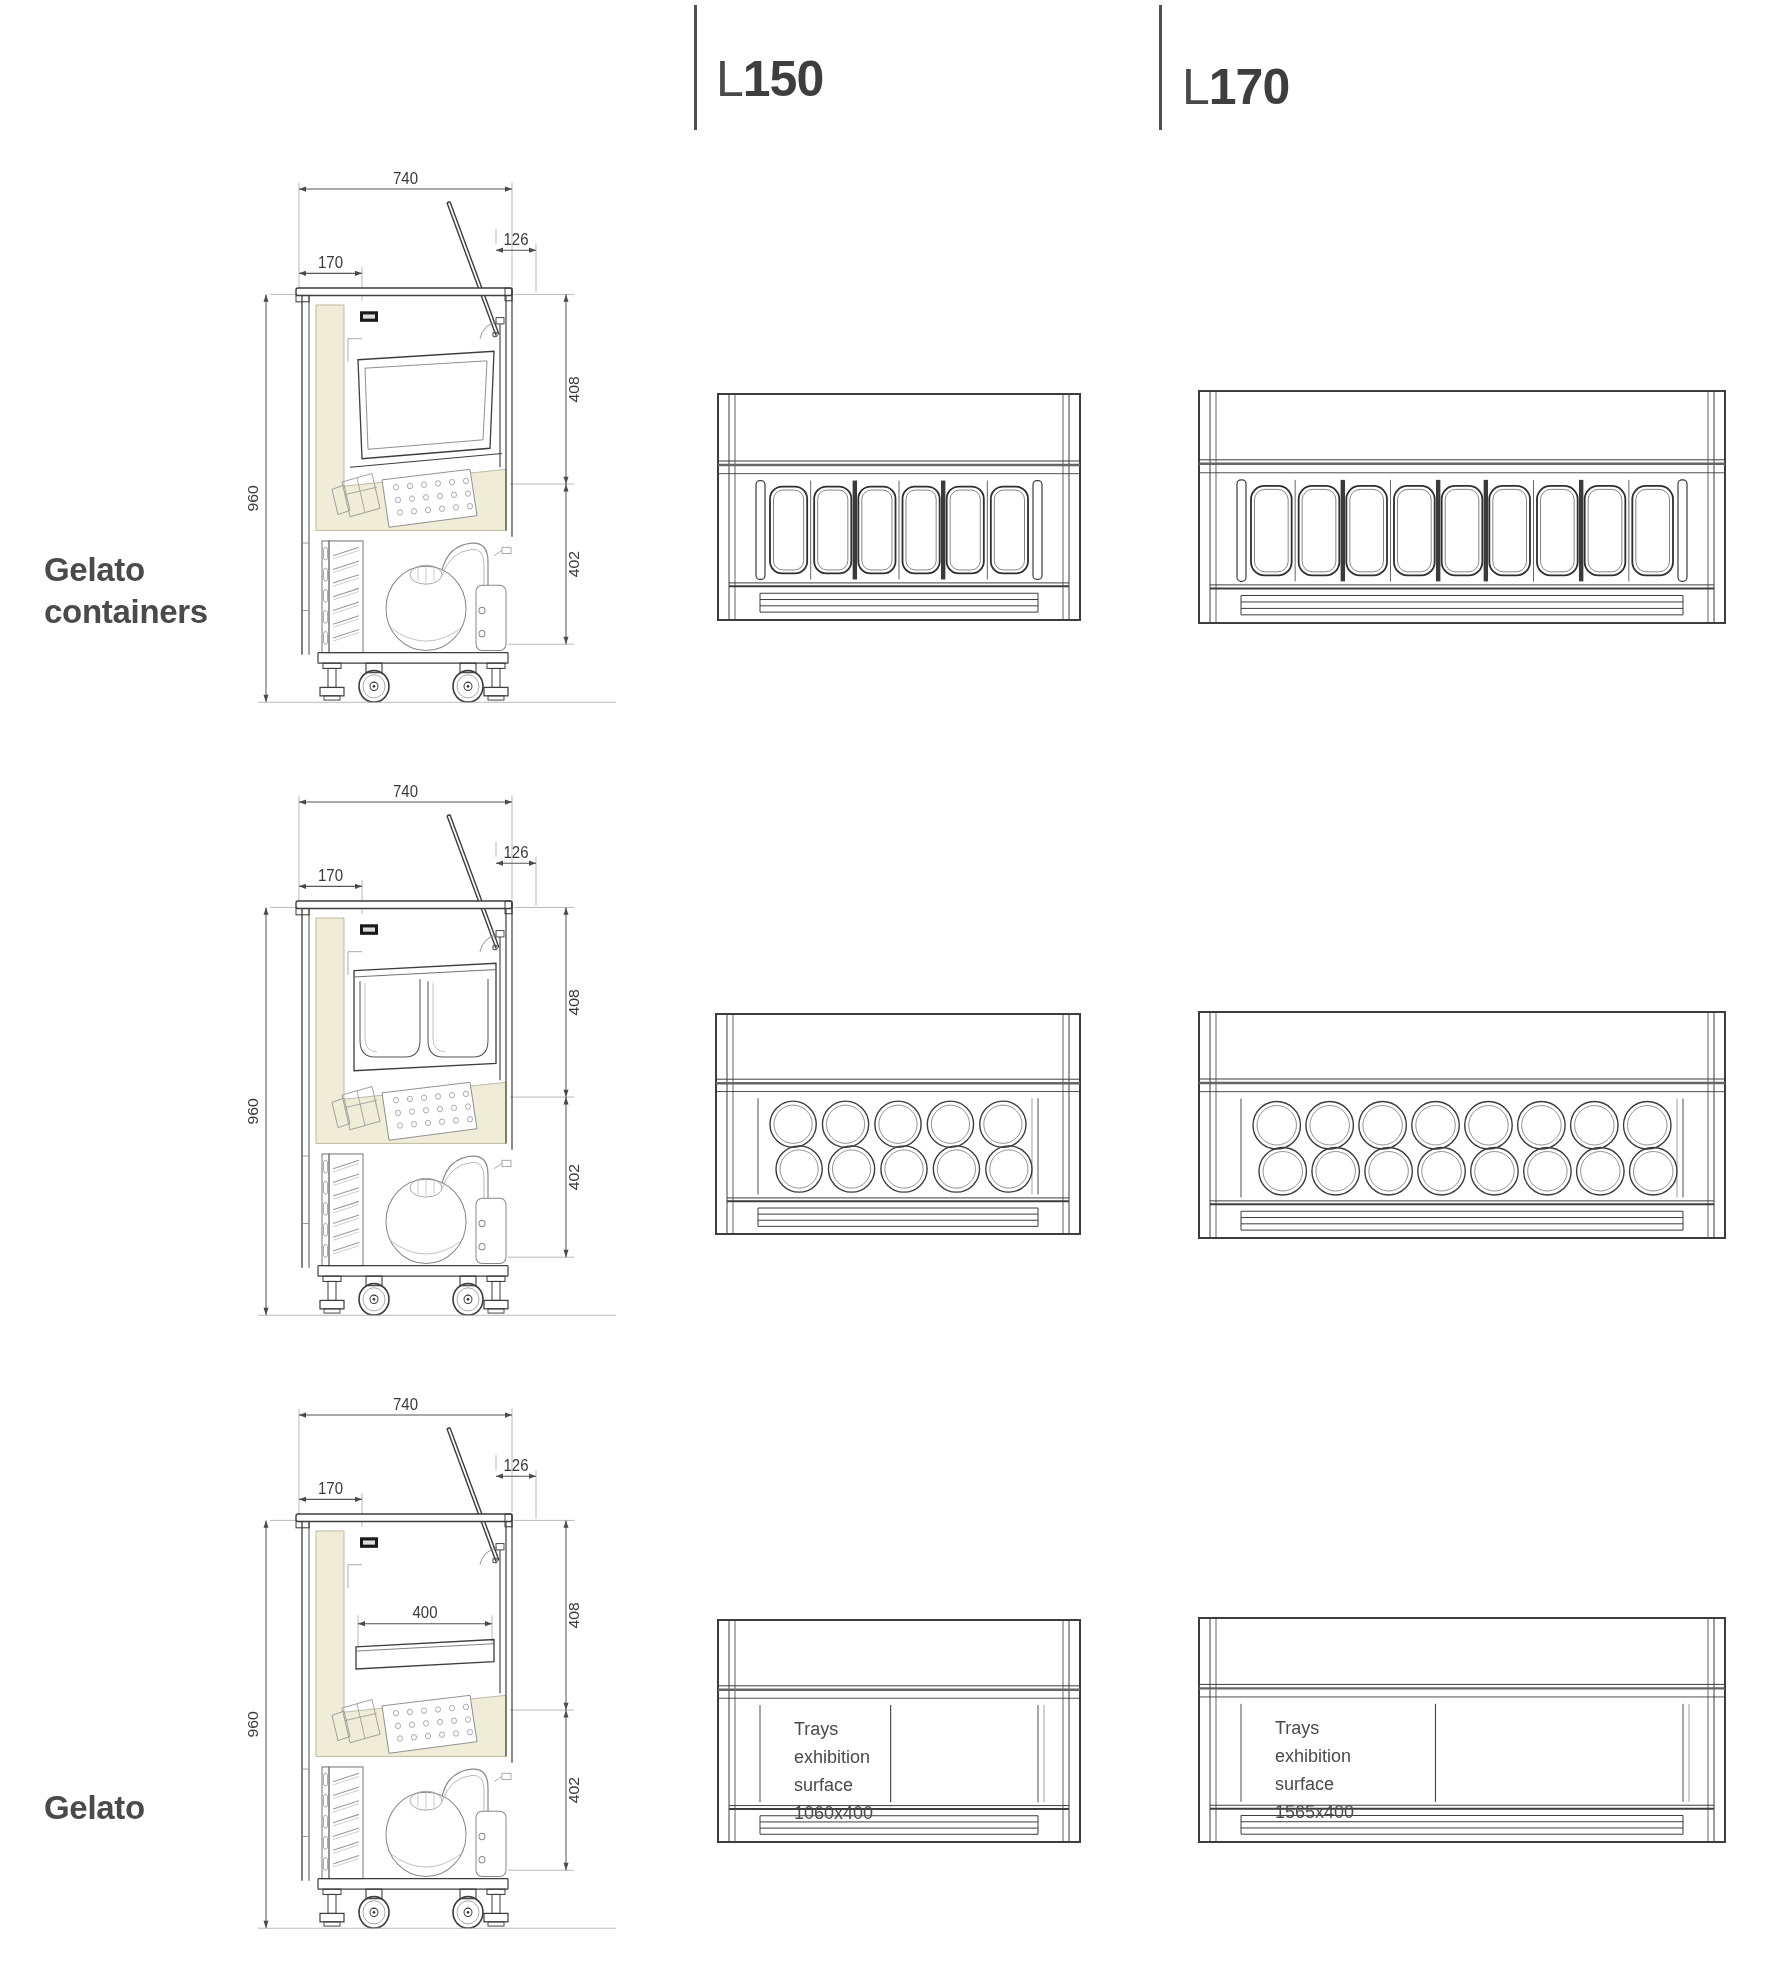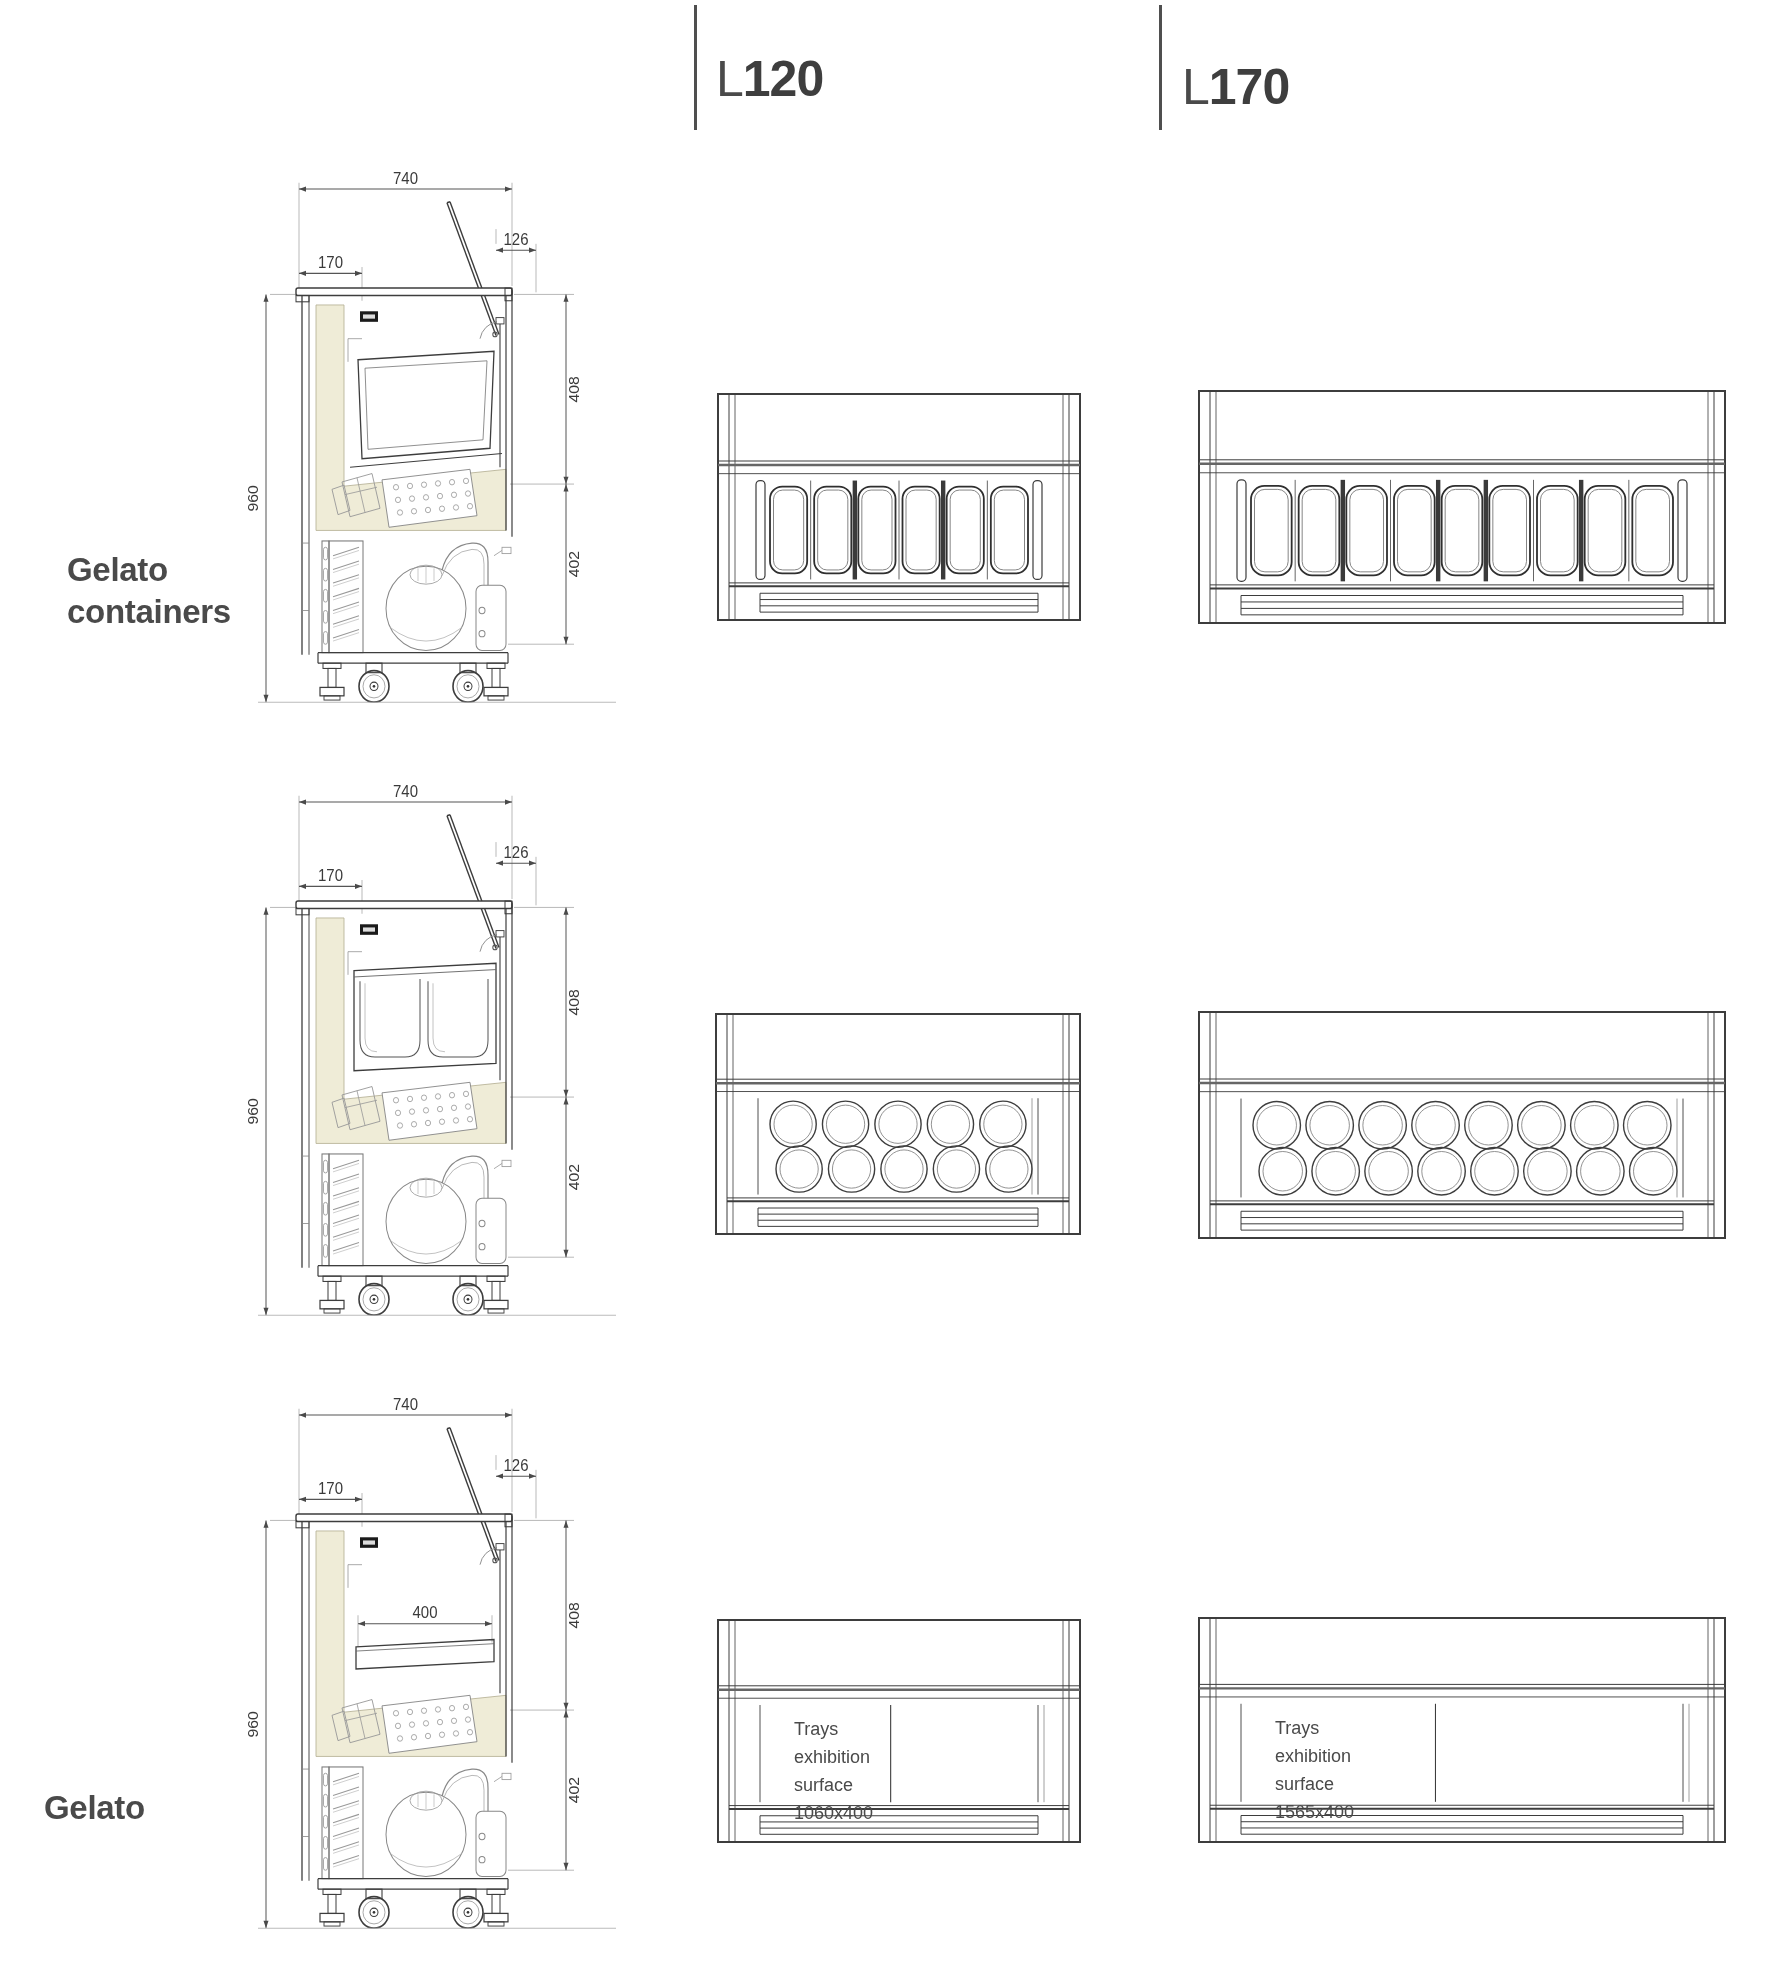--- a/index.html
+++ b/index.html
@@ -8,41 +8,41 @@
   .hdr-divider{position:absolute;width:3px;background:#4f4f4f;}
   .d1{left:694px;top:5px;height:125px;}
   .d2{left:1159px;top:5px;height:125px;}
   .hdr-label{position:absolute;font-size:50px;letter-spacing:-1px;color:#4a4a4a;}
   .hdr-label .thin{font-weight:400;}
   .hdr-label b{font-weight:700;color:#3e3e3e;}
   .hl1{left:716px;top:50px;}
   .hl2{left:1182px;top:58px;}
   .row-label{position:absolute;width:235px;font-size:33px;font-weight:700;color:#4a4a4a;
              line-height:1.27;letter-spacing:-0.3px;}
-  #rl0{left:44px;top:549px;margin-left:23px;}
+  #rl0{left:44px;top:549px;}
   #rl1{left:44px;top:1157px;}
   #rl2{left:44px;top:1787px;}
   .cs{position:absolute;left:244px;width:380px;height:590px;}
   #cs0{top:168px;} #cs1{top:781px;} #cs2{top:1394px;}
   .tv{position:absolute;text-decoration:underline;}
   #tv0a{left:716px;top:392px;width:366px;height:230px;}
   #tv0b{left:1197px;top:389px;width:530px;height:236px;}
   #tv1a{left:714px;top:1012px;width:368px;height:224px;}
   #tv1b{left:1197px;top:1010px;width:530px;height:230px;}
   #tv2a{left:716px;top:1618px;width:366px;height:226px;}
   #tv2b{left:1197px;top:1616px;width:530px;height:228px;}
   svg{display:block;}
 </style>
 </head>
 <body>
 
 <div class="sheet">
 
   <div class="hdr-divider d1"></div>
-  <div class="hdr-label hl1"><span class="thin">L</span><b>120</b></div>
+  <div class="hdr-label hl1"><span class="thin">L</span><b>150</b></div>
 
   <div class="hdr-divider d2"></div>
   <div class="hdr-label hl2"><span class="thin">L</span><b>170</b></div>
 
   <div class="row-label" id="rl0">Gelato containers</div>
   <div class="row-label" id="rl2">Gelato</div>
 
   <div class="cs" id="cs0">
       <svg viewBox="0 0 380 560" width="100%" height="100%" preserveAspectRatio="none">
         <line x1="55" y1="14" x2="55" y2="116" stroke="#aaaaaa" stroke-width="0.8"></line>

